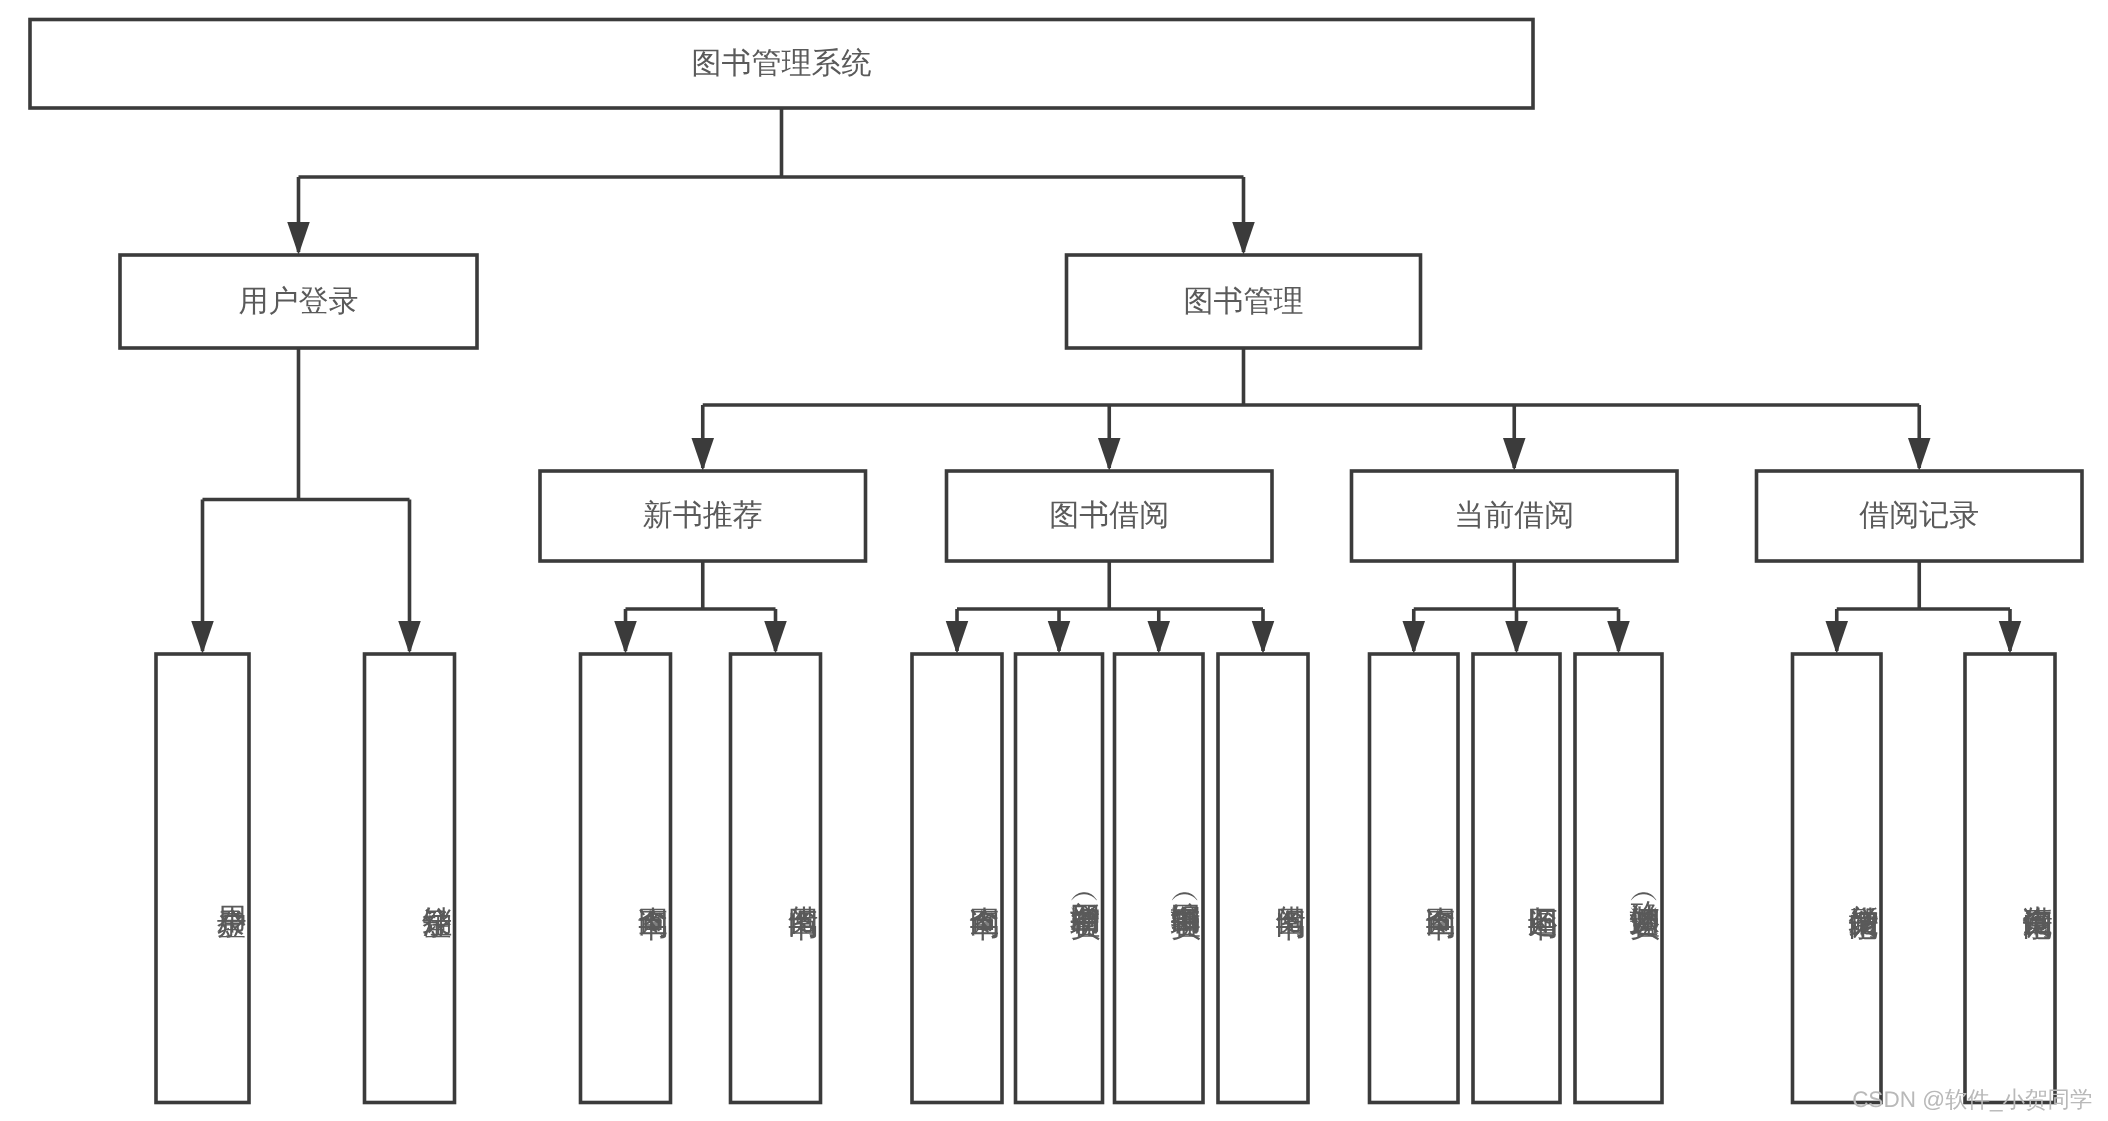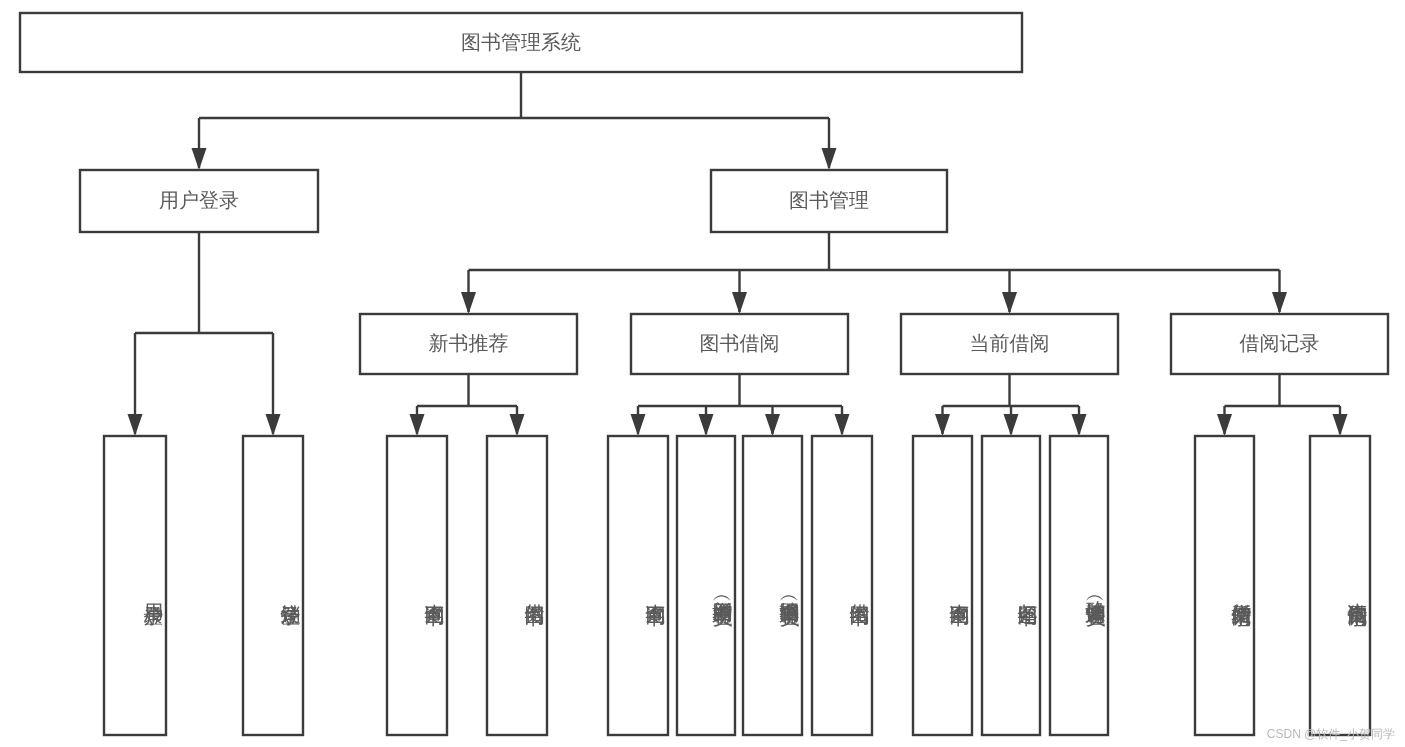--- a/index.html
+++ b/index.html
@@ -29,21 +29,21 @@
     display:flex;
     align-items:flex-start;
     justify-content:center;
     white-space:nowrap;
     font-family:"Liberation Sans","DejaVu Sans",sans-serif;
     pointer-events:none;
   }
   .watermark{
     position:absolute;
     right:10px;bottom:4px;
-    font-size:12px;
+    font-size:15px;
     color:#b9b9b9;
     font-family:"Liberation Sans","DejaVu Sans",sans-serif;
     white-space:nowrap;
   }
 </style>
 </head>
 <body>
 
 <div id="diagram-root">
   <svg id="tree-svg" viewBox="0 0 1405 747">

